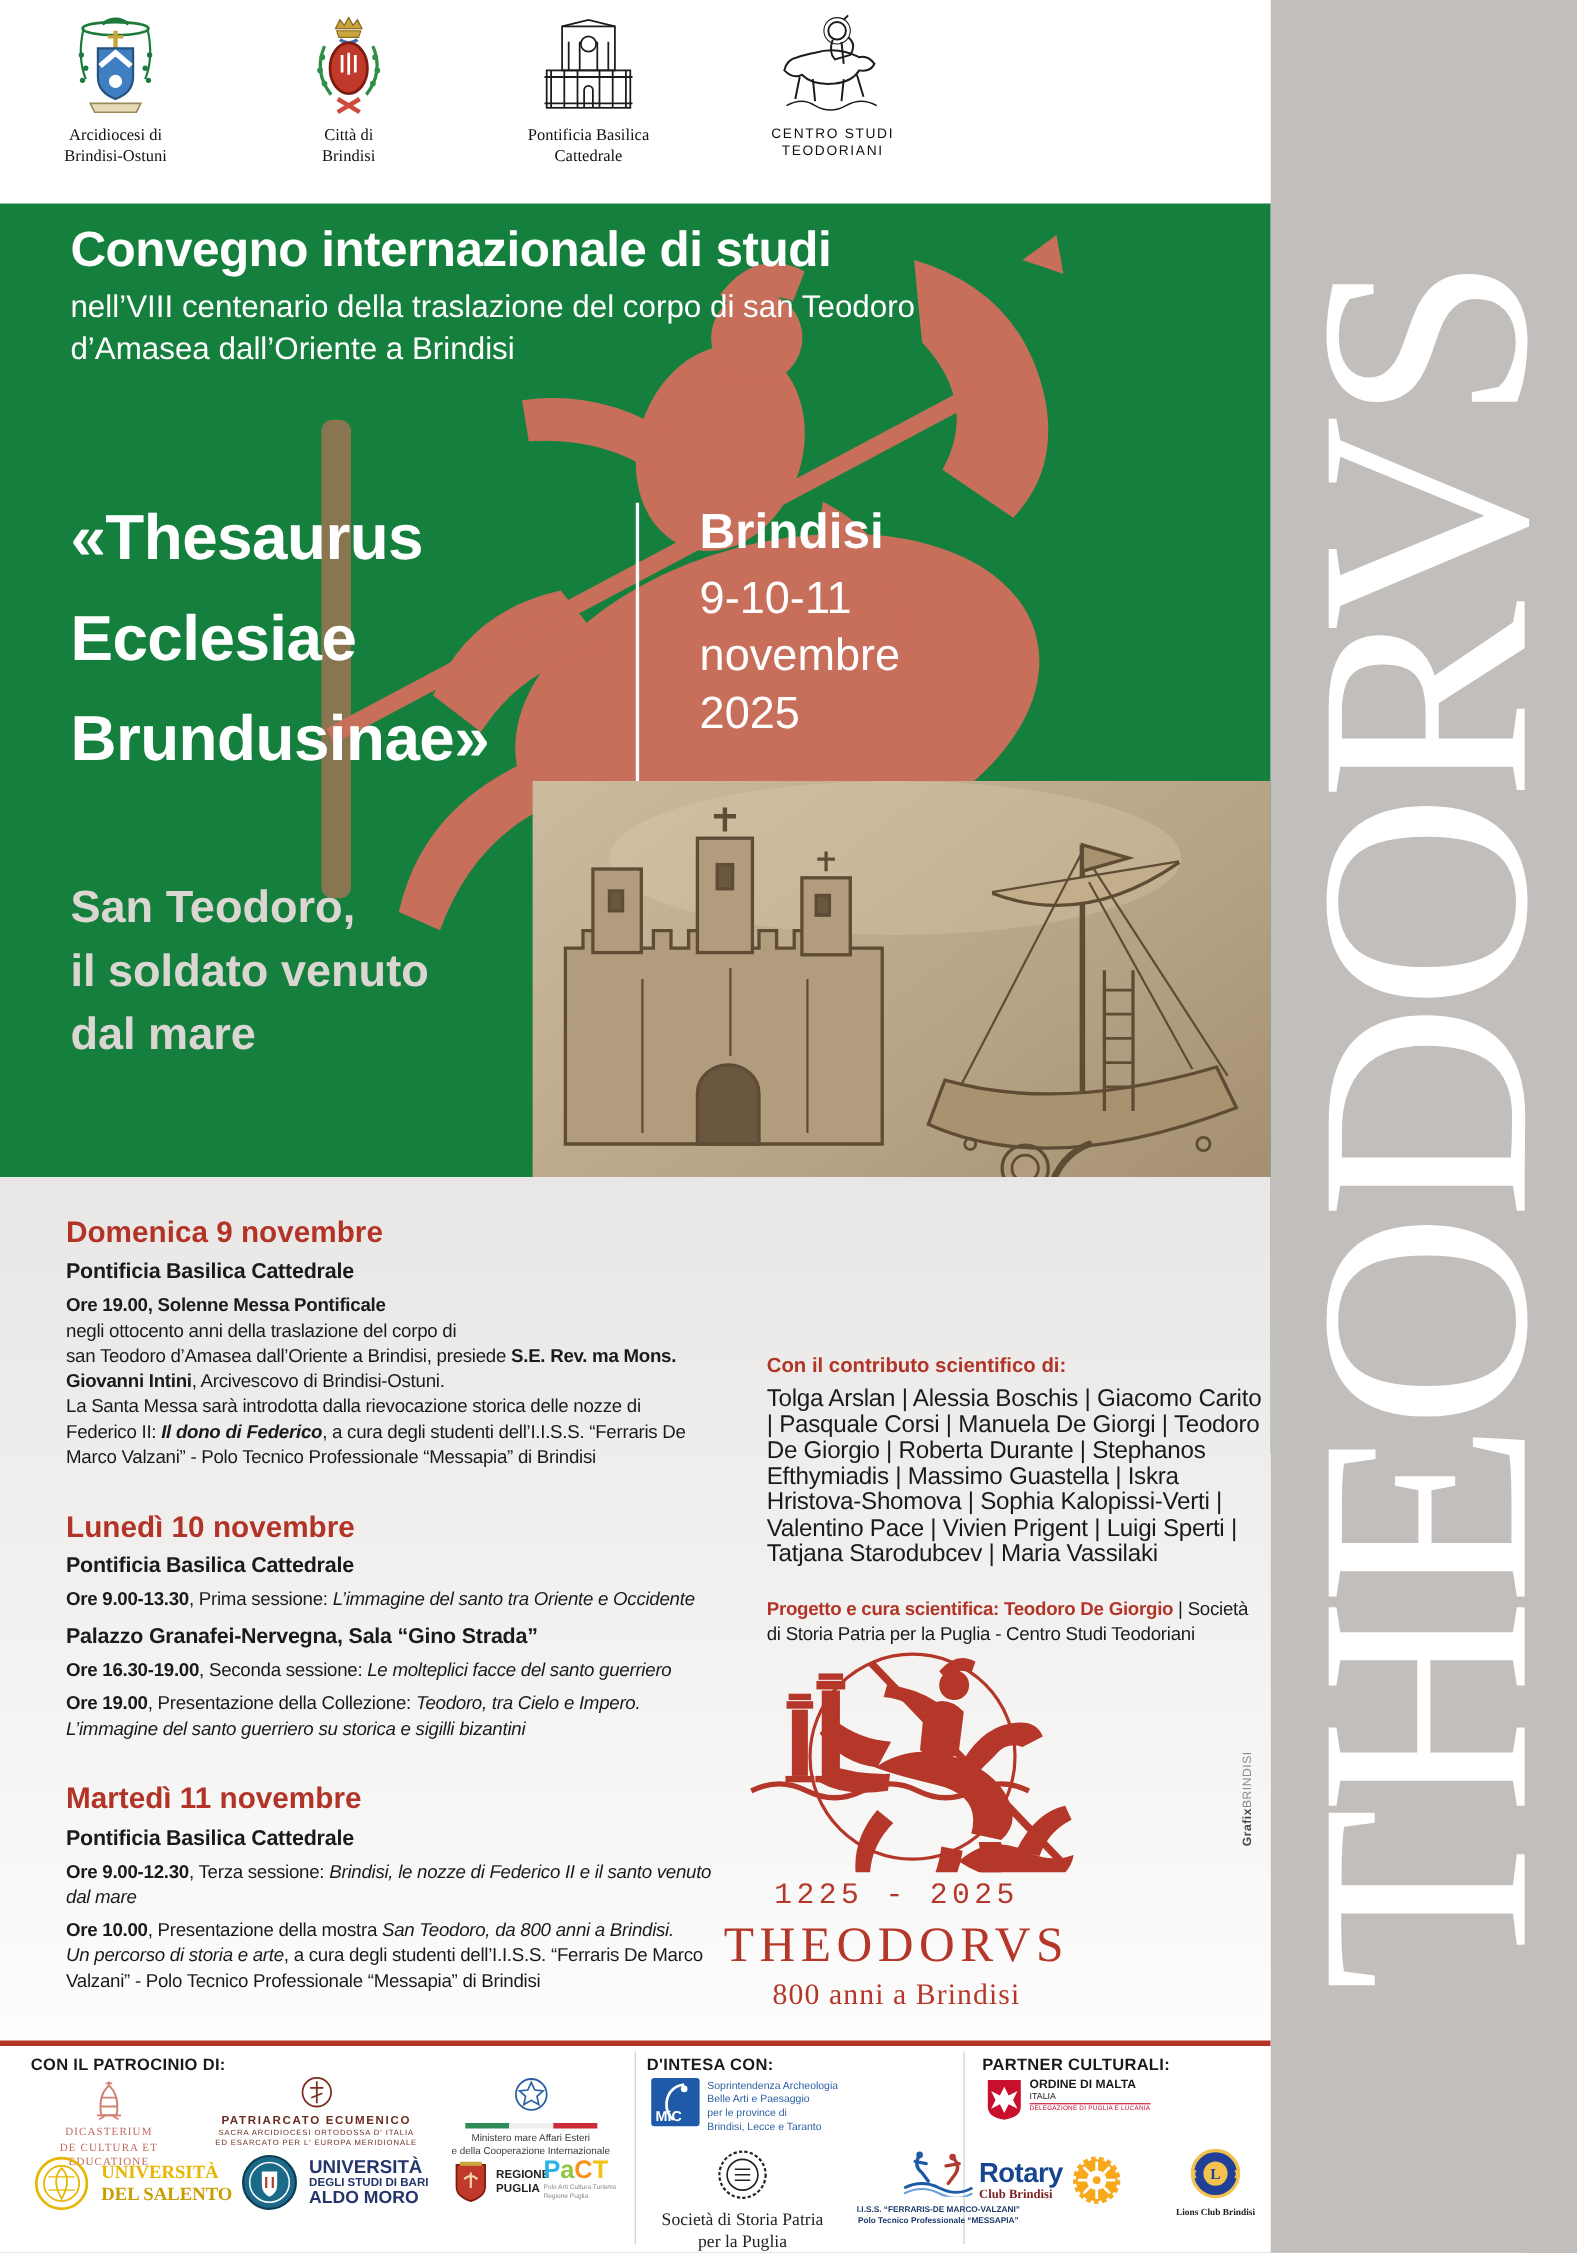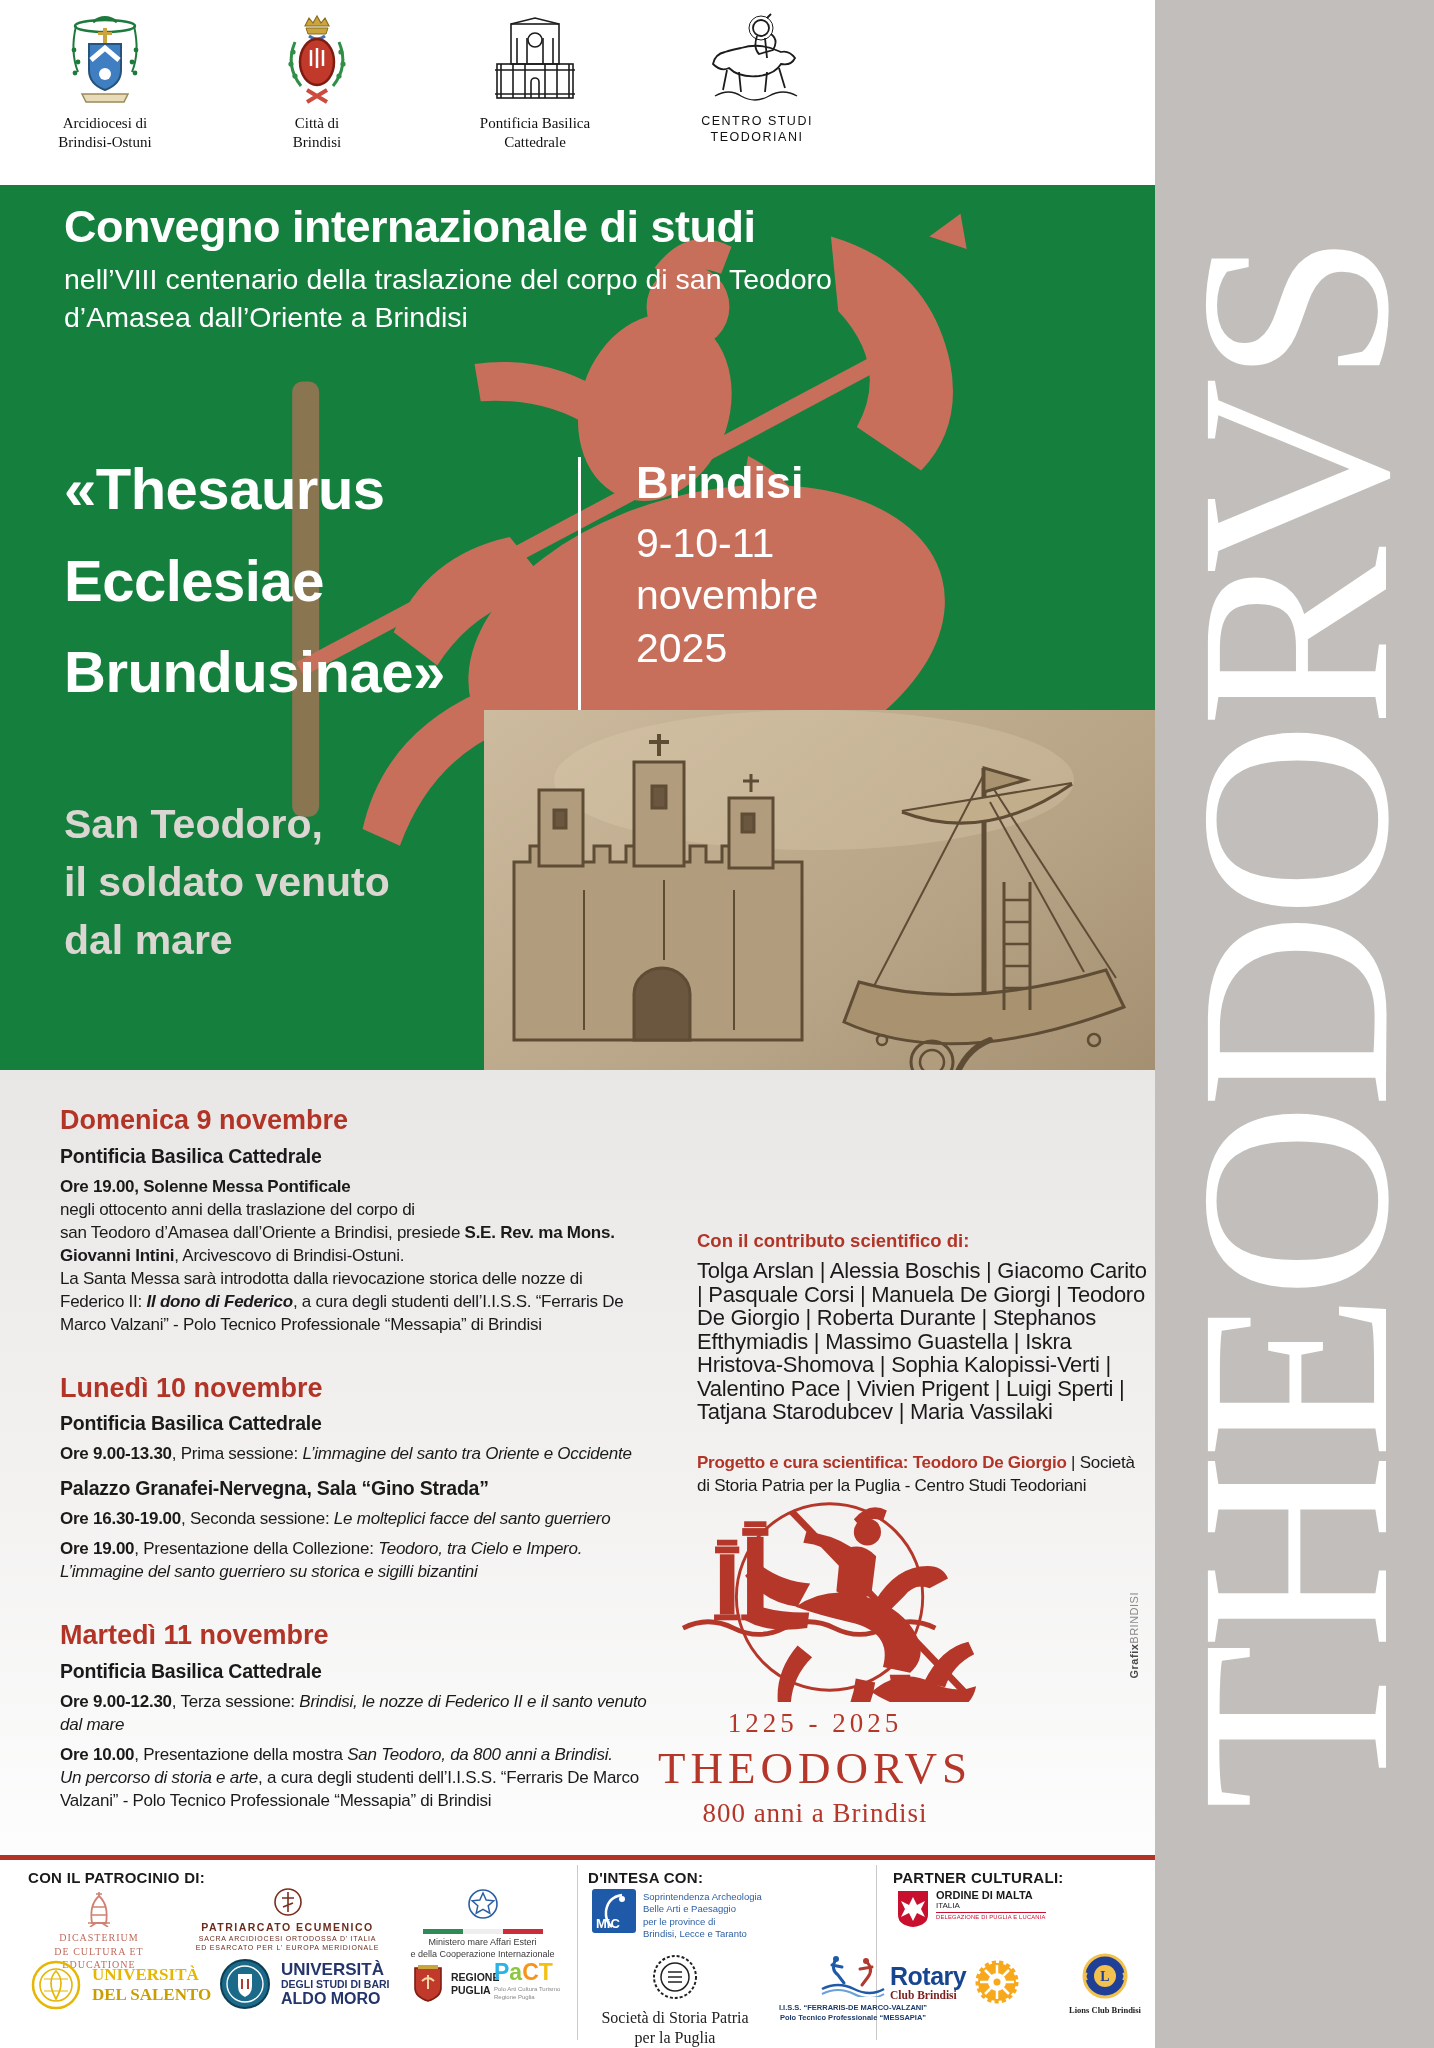--- a/index.html
+++ b/index.html
@@ -51,21 +51,21 @@
 
   .pr{position:absolute;left:697px;top:1230px;width:452px;color:#1a1a1a;}
   .contrib-h{color:#b23427;font-weight:bold;font-size:18.5px;margin-bottom:7px;}
   .contrib{font-size:22px;line-height:23.5px;letter-spacing:-0.25px;}
   .credit{margin-top:27px;font-size:17px;line-height:23.5px;letter-spacing:-0.25px;}
   .credit .lead{color:#b23427;font-weight:bold;}
 
   
   .annlogo{position:absolute;left:650px;top:1492px;width:330px;text-align:center;color:#b5372a;
            font-family:"Liberation Serif",serif;}
-  .annlogo .years{font-size:27px;letter-spacing:4px;margin-top:2px;}
+  .annlogo .years{font-size:27px;letter-spacing:4px;margin-top:2px;font-family:Liberation Mono, monospace;}
   .annlogo .name{font-size:45px;letter-spacing:5px;margin-top:3px;}
   .annlogo .sub{font-size:27px;letter-spacing:1px;margin-top:4px;}
 
   .grafix{position:absolute;left:1128px;top:1592px;writing-mode:vertical-rl;
           transform:rotate(180deg);font-size:11px;color:#8a8a8a;letter-spacing:0.5px;}
   .grafix .g1{color:#4a4a4a;font-weight:bold;}
 
   
   .footer{position:absolute;left:0;top:1855px;width:1155px;height:193px;background:#fff;}
   .footer .redline{position:absolute;left:0;top:0;width:1155px;height:5px;background:#b23427;}

